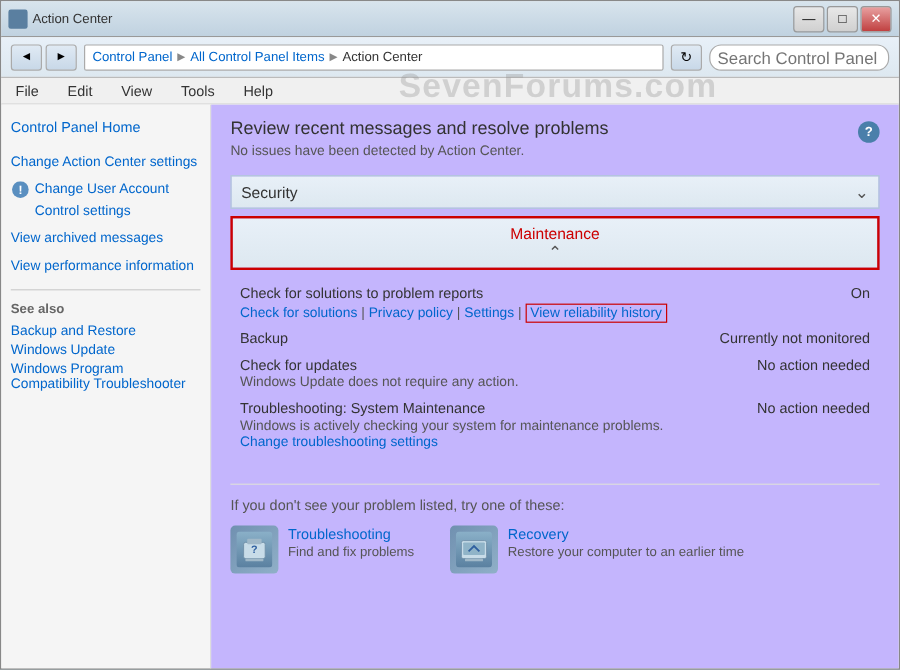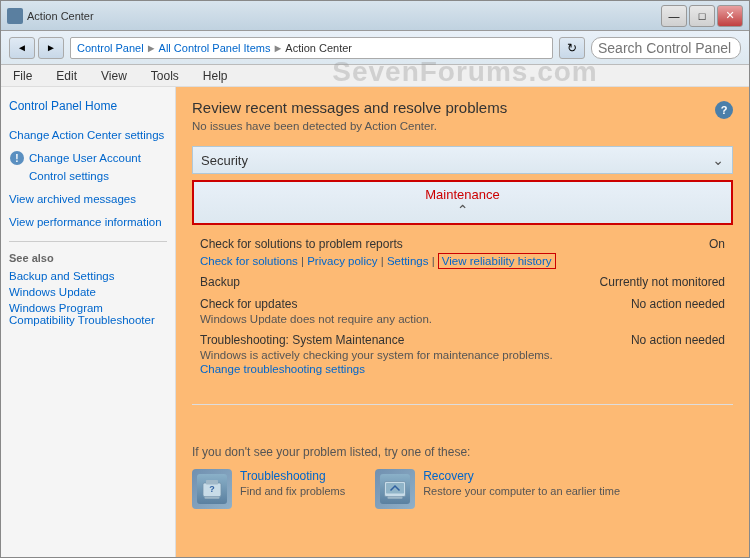--- a/index.html
+++ b/index.html
@@ -41,21 +41,21 @@
 
     
     .sidebar { width: 175px; background: #f5f5f5; border-right: 1px solid #ddd; padding: 12px 8px; flex-shrink: 0; overflow-y: auto; }
     .sidebar-home { font-size: 12px; color: #0066cc; cursor: pointer; text-decoration: none; margin-bottom: 14px; display: block; }
     .sidebar-section { margin-bottom: 8px; }
     .sidebar-link { font-size: 11.5px; color: #0066cc; cursor: pointer; line-height: 1.5; display: flex; align-items: flex-start; gap: 4px; margin-bottom: 6px; }
     .sidebar-divider { border: none; border-top: 1px solid #ccc; margin: 10px 0; }
     .sidebar-see-also { font-size: 11px; color: #666; font-weight: bold; margin-bottom: 6px; }
 
     
-    .content-area { flex: 1; background: #fdba74; padding: 12px 16px; overflow-y: auto; }
+    .content-area { flex: 1; background: #c4b5fd; padding: 12px 16px; overflow-y: auto; }
     .page-title { font-size: 15px; color: #333; margin-bottom: 4px; font-weight: normal; }
     .page-subtitle { font-size: 11.5px; color: #555; margin-bottom: 14px; }
 
     
     .section-header { display: flex; align-items: center; justify-content: space-between; padding: 5px 8px; background: linear-gradient(to bottom, #e8f0f8, #dde8f0); border: 1px solid #b0c8d8; margin-bottom: 0; cursor: pointer; }
     .section-header.security { margin-bottom: 6px; }
     .section-title { font-size: 13px; color: #333; font-weight: normal; }
     .section-chevron { font-size: 14px; color: #555; }
 
     .maintenance-header { display: flex; align-items: center; justify-content: space-between; padding: 5px 0; border: 2px solid #cc0000; background: linear-gradient(to bottom, #e8f0f8, #dde8f0); margin-bottom: 8px; cursor: pointer; flex-direction: column; }
@@ -68,21 +68,21 @@
     .row-status { font-size: 12px; color: #333; }
     .row-links { font-size: 11.5px; color: #0066cc; margin-bottom: 2px; }
     .row-links a { color: #0066cc; cursor: pointer; text-decoration: none; }
     .row-links span { color: #555; }
     .row-desc { font-size: 11.5px; color: #555; margin-top: 1px; }
     .row-action-link { font-size: 11.5px; color: #0066cc; cursor: pointer; text-decoration: none; display: inline-block; margin-top: 2px; }
     .see-also-link { font-size: 11.5px; color: #0066cc; cursor: pointer; display: block; margin-bottom: 4px; }
 
     
     .bottom-section { border-top: 1px solid #ddd; margin-top: 10px; padding-top: 10px; }
-    .bottom-title { font-size: 12px; color: #555; margin-bottom: 10px; margin-top: 30px; }
+    .bottom-title { font-size: 12px; color: #555; margin-bottom: 10px; }
     .bottom-items { display: flex; gap: 30px; }
     .bottom-item { display: flex; align-items: flex-start; gap: 8px; }
     .bottom-item-icon { width: 40px; height: 40px; background: linear-gradient(135deg, #7090b0, #90b0c8); border-radius: 4px; flex-shrink: 0; display: flex; align-items: center; justify-content: center; }
     .bottom-item-icon svg { width: 30px; height: 30px; }
     .bottom-item-text { }
     .bottom-item-link { font-size: 12px; color: #0066cc; cursor: pointer; display: block; margin-bottom: 2px; }
     .bottom-item-desc { font-size: 11px; color: #555; }
 
     
     .help-icon { width: 18px; height: 18px; background: #4a7faa; border-radius: 50%; display: flex; align-items: center; justify-content: center; color: white; font-size: 11px; font-weight: bold; cursor: pointer; float: right; margin-top: 2px; }
@@ -152,21 +152,21 @@
         </div>
         <div class="sidebar-link">
           <span>View archived messages</span>
         </div>
         <div class="sidebar-link">
           <span>View performance information</span>
         </div>
       </div>
       <hr class="sidebar-divider">
       <div class="sidebar-see-also">See also</div>
-      <a class="see-also-link">Backup and Settings</a>
+      <a class="see-also-link">Backup and Restore</a>
       <a class="see-also-link">Windows Update</a>
       <a class="see-also-link">Windows Program Compatibility Troubleshooter</a>
     </div>
 
     <div class="content-area">
       <div style="display:flex;align-items:flex-start;justify-content:space-between;">
         <div>
           <div class="page-title">Review recent messages and resolve problems</div>
           <div class="page-subtitle">No issues have been detected by Action Center.</div>
         </div>

